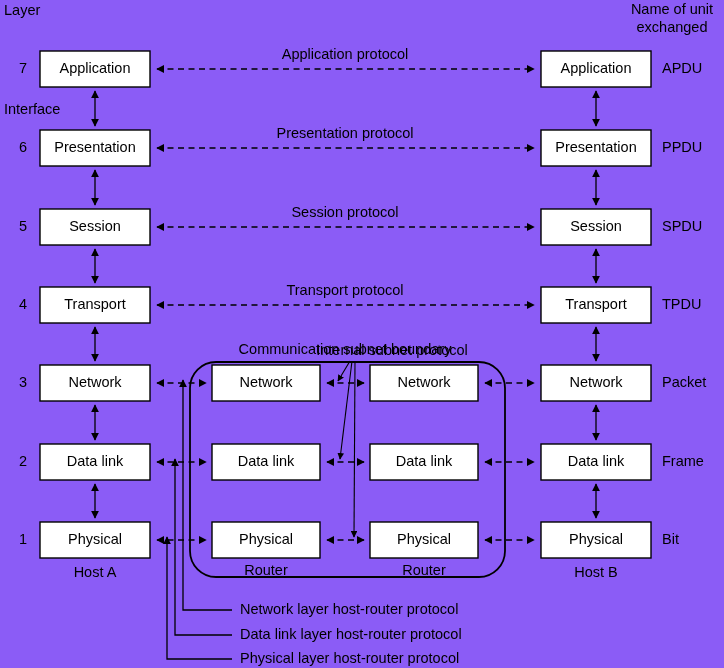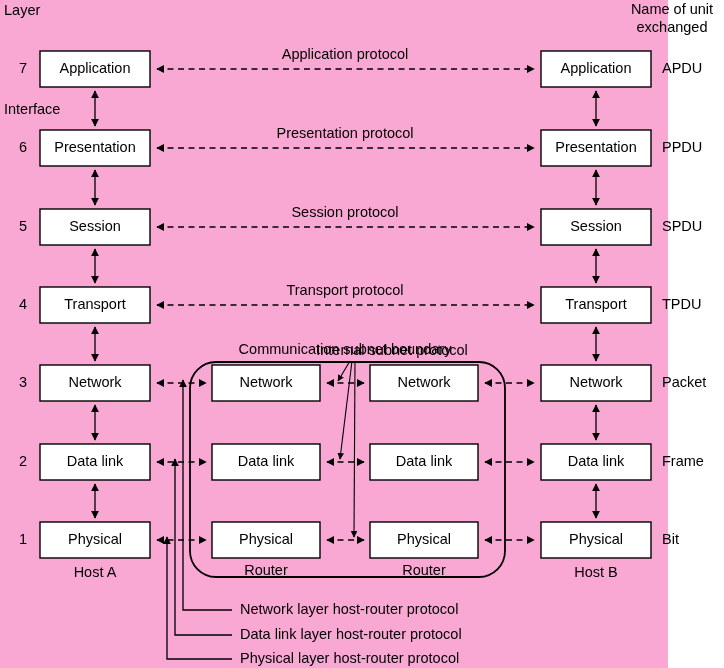--- a/index.html
+++ b/index.html
@@ -2,23 +2,23 @@
 <html><head>
 <meta charset="utf-8">
 <style>
   html, body {
     margin: 0;
     padding: 0;
     background: #ffffff;
   }
   #diagram-root {
     position: relative;
-    width: 668px;
+    width: 724px;
     height: 668px;
-    background: #f9a8d4;
+    background: #8b5cf6;
     font-family: "Liberation Sans", sans-serif;
   }
   svg.canvas {
     position: absolute;
     top: 0;
     left: 0;
     width: 724px;
     height: 668px;
   }
   .box-rect {

